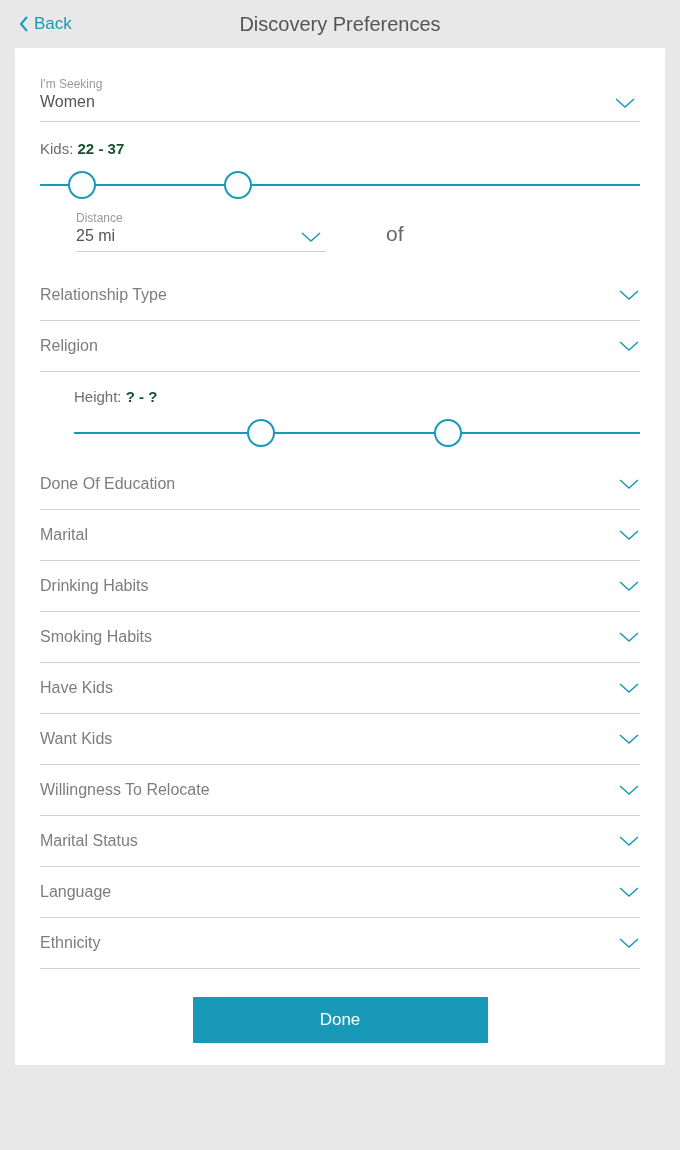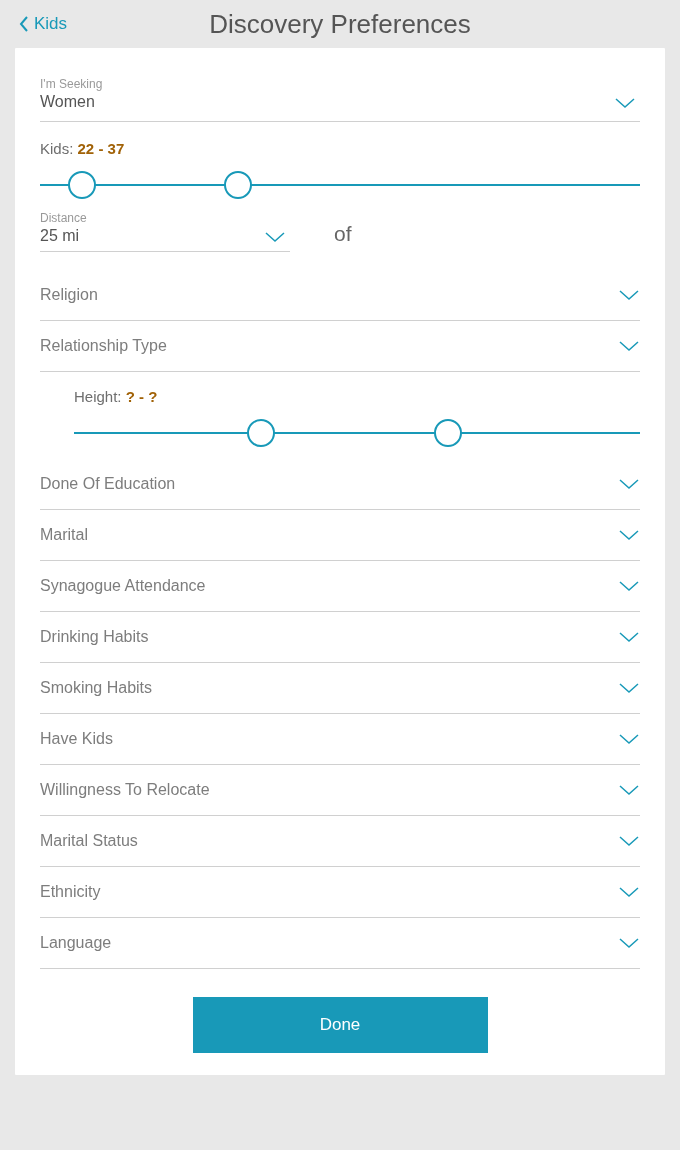--- a/index.html
+++ b/index.html
@@ -23,21 +23,21 @@
       font-size: 17px;
       cursor: pointer;
     }
     .back-chevron {
       margin-right: 4px;
     }
     .page-title {
       position: absolute;
       left: 50%;
       transform: translateX(-50%);
-      font-size: 26px;
+      font-size: 20px;
       color: #555;
       font-weight: 500;
       text-align: center;
     }
     .card {
       background: #fff;
       margin: 0 15px 15px 15px;
       padding: 20px 25px 22px 25px;
       border-radius: 1px;
     }
@@ -65,21 +65,21 @@
       padding-top: 10px;
       margin-bottom: 12px;
     }
     .slider-label {
       font-size: 15px;
       color: #6e6e6e;
       margin-bottom: 14px;
     }
     .slider-label .bold {
       font-weight: 600;
-      color: #a16207;
+      color: #14532d;
     }
     .slider {
       position: relative;
       height: 28px;
       margin-bottom: 4px;
     }
     .slider-track {
       position: absolute;
       top: 50%;
       left: 0;
@@ -95,22 +95,23 @@
       height: 28px;
       border-radius: 50%;
       background: #fff;
       border: 2px solid #1899b8;
       transform: translate(-50%, -50%);
       cursor: grab;
     }
     .distance-row {
       display: flex;
       align-items: flex-end;
-      gap: 20px;
+      gap: 36px;
       margin-bottom: 18px;
+      margin-left: 36px;
     }
     .distance-select {
       position: relative;
       width: 250px;
       border-bottom: 1px solid #d0d0d0;
       padding-bottom: 6px;
     }
     .distance-select .chevron-down {
       bottom: 8px;
     }
@@ -129,40 +130,40 @@
       cursor: pointer;
     }
     .pref-label {
       font-size: 16px;
       color: #7d7d7d;
     }
     .done-button {
       display: block;
       margin: 28px auto 0 auto;
       width: 295px;
-      height: 56px;
+      height: 46px;
       background: #1899b8;
       color: #fff;
       border: none;
       font-size: 17px;
       cursor: pointer;
     }
     svg { display: block; }
   </style>
 </head>
 <body>
 
 <div class="header">
   <div class="back-link">
     <span class="back-chevron">
       <svg width="12" height="18" viewBox="0 0 12 18">
           <path d="M9 2 L3 9 L9 16" stroke="#1899b8" stroke-width="2" fill="none"></path>
         </svg>
     </span>
-    <span>Kids</span>
+    <span>Back</span>
   </div>
   <div class="page-title">Discovery Preferences</div>
 </div>
 
 <div class="card">
 
   <div class="field">
     <div class="field-small-label">I'm Seeking</div>
     <div class="field-value">Women</div>
     <span class="chevron-down">
@@ -192,29 +193,29 @@
         <svg width="22" height="12" viewBox="0 0 22 12">
             <path d="M2 2 L11 10 L20 2" stroke="#1899b8" stroke-width="1.5" fill="none"></path>
           </svg>
       </span>
     </div>
     <div class="of-text">of</div>
   </div>
 
   <div id="prefs1">
       <div class="pref-row">
+        <span class="pref-label">Relationship Type</span>
+        <span>
+          <svg width="22" height="12" viewBox="0 0 22 12">
+            <path d="M2 2 L11 10 L20 2" stroke="#1899b8" stroke-width="1.5" fill="none"></path>
+          </svg>
+        </span>
+      </div>
+      <div class="pref-row">
         <span class="pref-label">Religion</span>
-        <span>
-          <svg width="22" height="12" viewBox="0 0 22 12">
-            <path d="M2 2 L11 10 L20 2" stroke="#1899b8" stroke-width="1.5" fill="none"></path>
-          </svg>
-        </span>
-      </div>
-      <div class="pref-row">
-        <span class="pref-label">Relationship Type</span>
         <span>
           <svg width="22" height="12" viewBox="0 0 22 12">
             <path d="M2 2 L11 10 L20 2" stroke="#1899b8" stroke-width="1.5" fill="none"></path>
           </svg>
         </span>
       </div>
     </div>
 
   <div class="slider-section" style="padding-top:16px;margin-left:34px;">
     <div class="slider-label">
@@ -239,28 +240,20 @@
       </div>
       <div class="pref-row">
         <span class="pref-label">Marital</span>
         <span>
           <svg width="22" height="12" viewBox="0 0 22 12">
             <path d="M2 2 L11 10 L20 2" stroke="#1899b8" stroke-width="1.5" fill="none"></path>
           </svg>
         </span>
       </div>
       <div class="pref-row">
-        <span class="pref-label">Synagogue Attendance</span>
-        <span>
-          <svg width="22" height="12" viewBox="0 0 22 12">
-            <path d="M2 2 L11 10 L20 2" stroke="#1899b8" stroke-width="1.5" fill="none"></path>
-          </svg>
-        </span>
-      </div>
-      <div class="pref-row">
         <span class="pref-label">Drinking Habits</span>
         <span>
           <svg width="22" height="12" viewBox="0 0 22 12">
             <path d="M2 2 L11 10 L20 2" stroke="#1899b8" stroke-width="1.5" fill="none"></path>
           </svg>
         </span>
       </div>
       <div class="pref-row">
         <span class="pref-label">Smoking Habits</span>
         <span>
@@ -271,48 +264,56 @@
       </div>
       <div class="pref-row">
         <span class="pref-label">Have Kids</span>
         <span>
           <svg width="22" height="12" viewBox="0 0 22 12">
             <path d="M2 2 L11 10 L20 2" stroke="#1899b8" stroke-width="1.5" fill="none"></path>
           </svg>
         </span>
       </div>
       <div class="pref-row">
+        <span class="pref-label">Want Kids</span>
+        <span>
+          <svg width="22" height="12" viewBox="0 0 22 12">
+            <path d="M2 2 L11 10 L20 2" stroke="#1899b8" stroke-width="1.5" fill="none"></path>
+          </svg>
+        </span>
+      </div>
+      <div class="pref-row">
         <span class="pref-label">Willingness To Relocate</span>
         <span>
           <svg width="22" height="12" viewBox="0 0 22 12">
             <path d="M2 2 L11 10 L20 2" stroke="#1899b8" stroke-width="1.5" fill="none"></path>
           </svg>
         </span>
       </div>
       <div class="pref-row">
         <span class="pref-label">Marital Status</span>
         <span>
           <svg width="22" height="12" viewBox="0 0 22 12">
             <path d="M2 2 L11 10 L20 2" stroke="#1899b8" stroke-width="1.5" fill="none"></path>
           </svg>
         </span>
       </div>
       <div class="pref-row">
+        <span class="pref-label">Language</span>
+        <span>
+          <svg width="22" height="12" viewBox="0 0 22 12">
+            <path d="M2 2 L11 10 L20 2" stroke="#1899b8" stroke-width="1.5" fill="none"></path>
+          </svg>
+        </span>
+      </div>
+      <div class="pref-row">
         <span class="pref-label">Ethnicity</span>
         <span>
           <svg width="22" height="12" viewBox="0 0 22 12">
             <path d="M2 2 L11 10 L20 2" stroke="#1899b8" stroke-width="1.5" fill="none"></path>
           </svg>
         </span>
       </div>
-      <div class="pref-row">
-        <span class="pref-label">Language</span>
-        <span>
-          <svg width="22" height="12" viewBox="0 0 22 12">
-            <path d="M2 2 L11 10 L20 2" stroke="#1899b8" stroke-width="1.5" fill="none"></path>
-          </svg>
-        </span>
-      </div>
     </div>
 
   <button class="done-button">Done</button>
 
 </div>
 
 </body></html>

